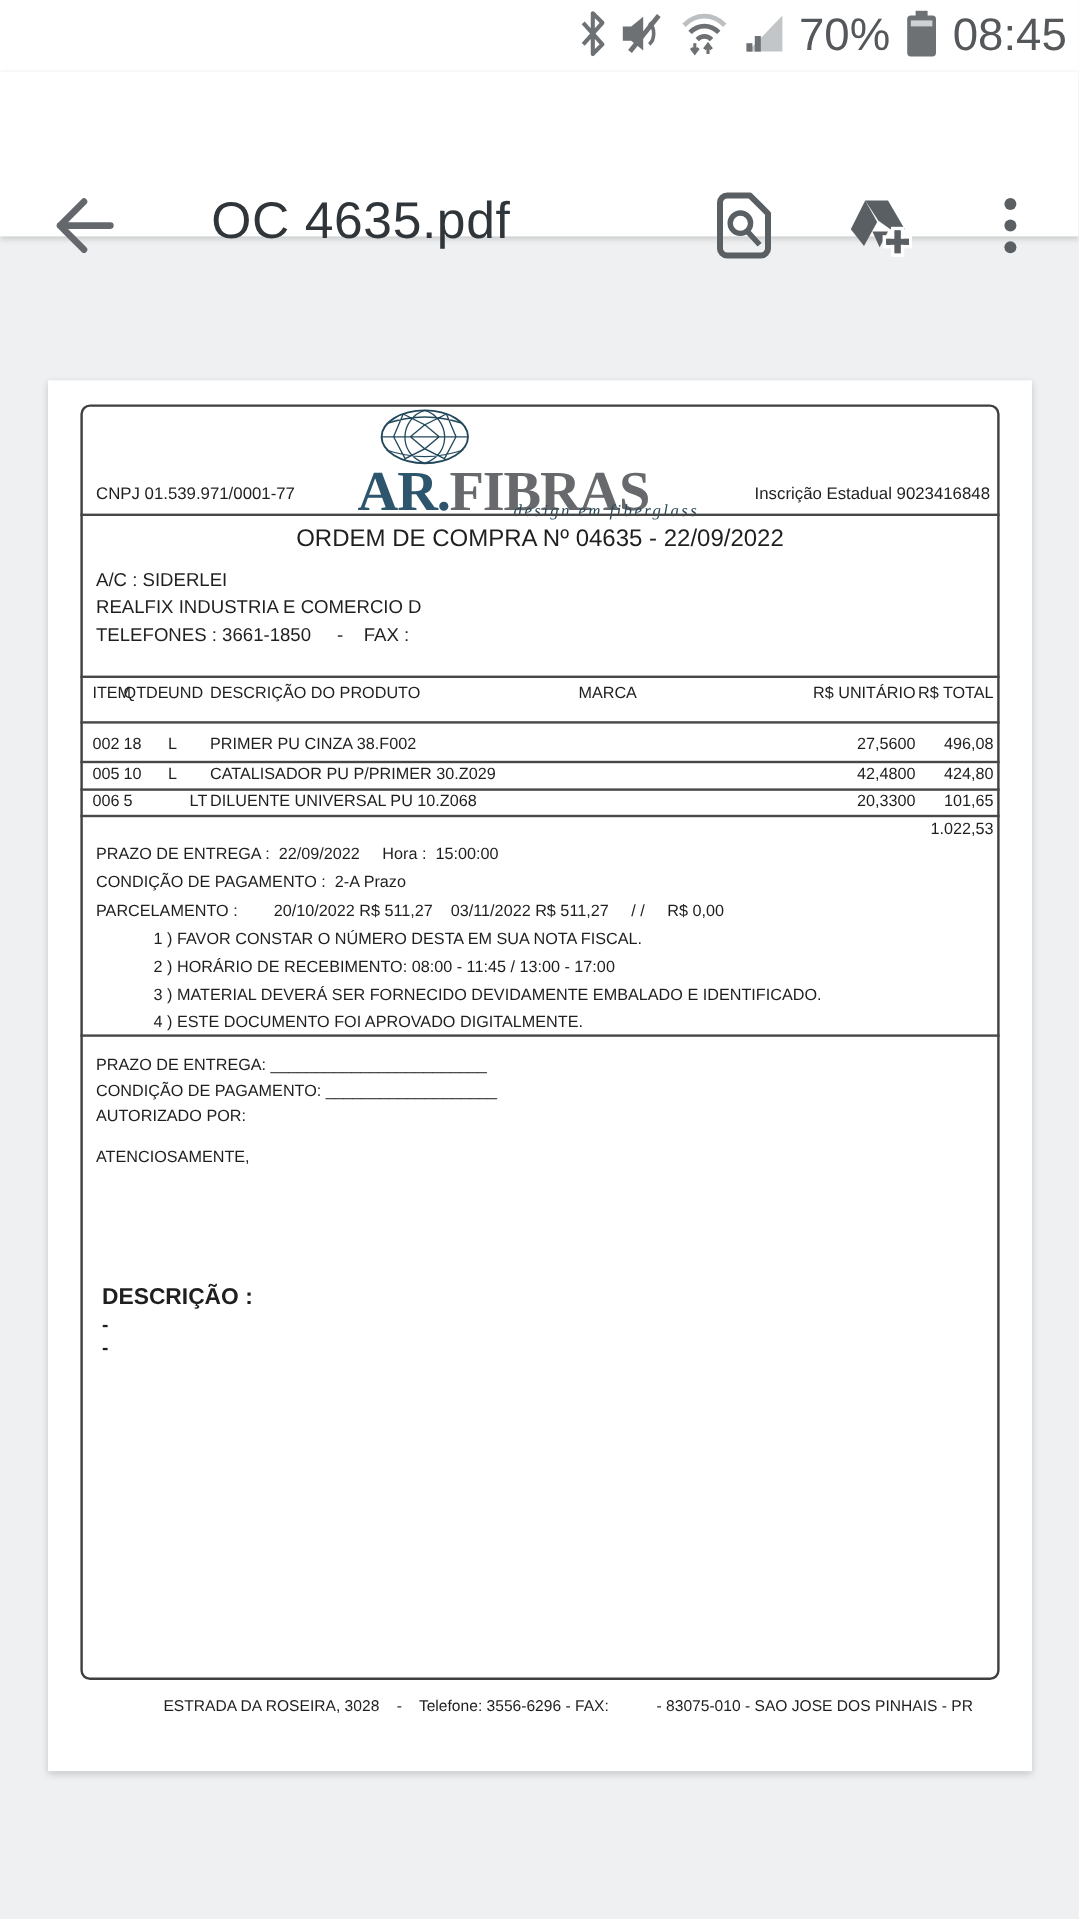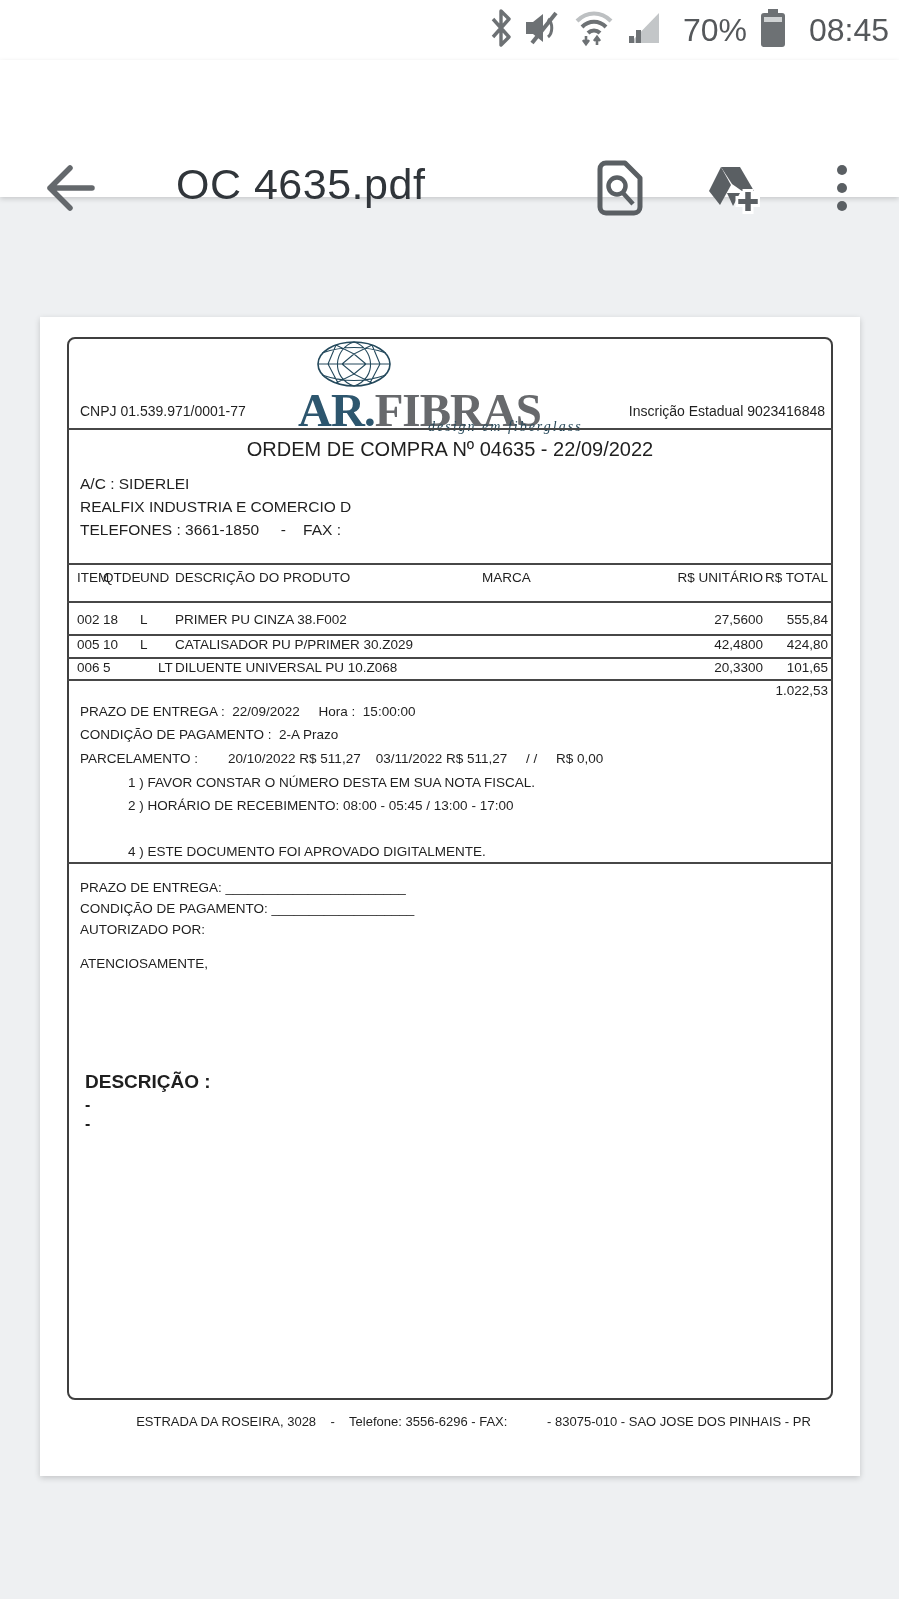--- a/index.html
+++ b/index.html
@@ -2,21 +2,21 @@
 <html><head>
 <meta charset="utf-8">
 <style>
   * { margin:0; padding:0; box-sizing:border-box; }
   html,body { width:899px; height:1599px; }
   body { font-family:"Liberation Sans", sans-serif; background:#eef0f2; position:relative; overflow:hidden; }
 
   
   .statusbar { position:absolute; left:0; top:0; width:899px; height:60px; background:#fff;
     display:flex; align-items:center; justify-content:flex-end; gap:13px; padding-right:10px; }
-  .statusbar .st-text { font-size:32px; color:#55585b; letter-spacing:0;margin-left:10px; }
+  .statusbar .st-text { font-size:38px; color:#55585b; letter-spacing:0; }
 
   
   .appbar { position:absolute; left:0; top:60px; width:899px; height:137px; background:#fff;
     box-shadow:0 2px 5px rgba(0,0,0,0.16); z-index:5; }
   .appbar .back { position:absolute; left:44px; top:102px; width:52px; height:52px; cursor:pointer; }
   .appbar .title { position:absolute; left:176px; top:100px; font-size:43px; color:#30353a; letter-spacing:0.5px; }
   .icon-btn { position:absolute; top:98px; width:60px; height:60px; display:flex; align-items:center; justify-content:center; cursor:pointer; }
   .icon-btn.preview { left:590px; }
   .icon-btn.drive   { left:702px; }
   .icon-btn.more    { left:812px; }
@@ -164,21 +164,21 @@
       <span class="abs doc-cell right-align" style="right:32px; top:253px;">R$ TOTAL</span>
     </div>
     <div class="hline" style="top:284px;"></div>
 
     <div>
       <span class="abs doc-cell" style="left:37px;  top:295px;text-align:center;">002</span>
       <span class="abs doc-cell" style="left:63px;  top:295px;">18</span>
       <span class="abs doc-cell" style="left:100px; top:295px;">L</span>
       <span class="abs doc-cell" style="left:135px; top:295px;">PRIMER PU CINZA 38.F002</span>
       <span class="abs doc-cell right-align" style="right:97px; top:295px;">27,5600</span>
-      <span class="abs doc-cell right-align" style="right:32px; top:295px;">555,84</span>
+      <span class="abs doc-cell right-align" style="right:32px; top:295px;">496,08</span>
     </div>
     <div class="hline" style="top:317px; height:1.6px;"></div>
 
     <div>
       <span class="abs doc-cell" style="left:37px;  top:320px;">005</span>
       <span class="abs doc-cell" style="left:63px;  top:320px;">10</span>
       <span class="abs doc-cell" style="left:100px; top:320px;">L</span>
       <span class="abs doc-cell" style="left:135px; top:320px;">CATALISADOR PU P/PRIMER 30.Z029</span>
       <span class="abs doc-cell right-align" style="right:97px; top:320px;">42,4800</span>
       <span class="abs doc-cell right-align" style="right:32px; top:320px;">424,80</span>
@@ -195,21 +195,22 @@
     </div>
     <div class="hline" style="top:362px; height:1.6px;"></div>
 
     <span class="abs doc-cell right-align" style="right:32px; top:366px;">1.022,53</span>
 
     <span class="abs doc-cell" style="left:40px; top:387px;">PRAZO DE ENTREGA :  22/09/2022     Hora :  15:00:00</span>
     <span class="abs doc-cell" style="left:40px; top:410px;">CONDIÇÃO DE PAGAMENTO :  2-A Prazo</span>
     <span class="abs doc-cell" style="left:40px; top:434px;">PARCELAMENTO :        20/10/2022 R$ 511,27    03/11/2022 R$ 511,27     / /     R$ 0,00</span>
 
     <span class="abs doc-cell" style="left:88px; top:458px;">1 ) FAVOR CONSTAR O NÚMERO DESTA EM SUA NOTA FISCAL.</span>
-    <span class="abs doc-cell" style="left:88px; top:481px;">2 ) HORÁRIO DE RECEBIMENTO: 08:00 - 05:45 / 13:00 - 17:00</span>
+    <span class="abs doc-cell" style="left:88px; top:481px;">2 ) HORÁRIO DE RECEBIMENTO: 08:00 - 11:45 / 13:00 - 17:00</span>
+    <span class="abs doc-cell" style="left:88px; top:504px;">3 ) MATERIAL DEVERÁ SER FORNECIDO DEVIDAMENTE EMBALADO E IDENTIFICADO.</span>
     <span class="abs doc-cell" style="left:88px; top:527px;">4 ) ESTE DOCUMENTO FOI APROVADO DIGITALMENTE.</span>
 
     <div class="hline" style="top:545px;"></div>
 
     <span class="abs doc-cell" style="left:40px; top:563px;">PRAZO DE ENTREGA: ________________________</span>
     <span class="abs doc-cell" style="left:40px; top:584px;">CONDIÇÃO DE PAGAMENTO: ___________________</span>
     <span class="abs doc-cell" style="left:40px; top:605px;">AUTORIZADO POR:</span>
     <span class="abs doc-cell" style="left:40px; top:639px;">ATENCIOSAMENTE,</span>
 
     <span class="abs obs-title" style="left:45px; top:754px;">DESCRIÇÃO :</span>

